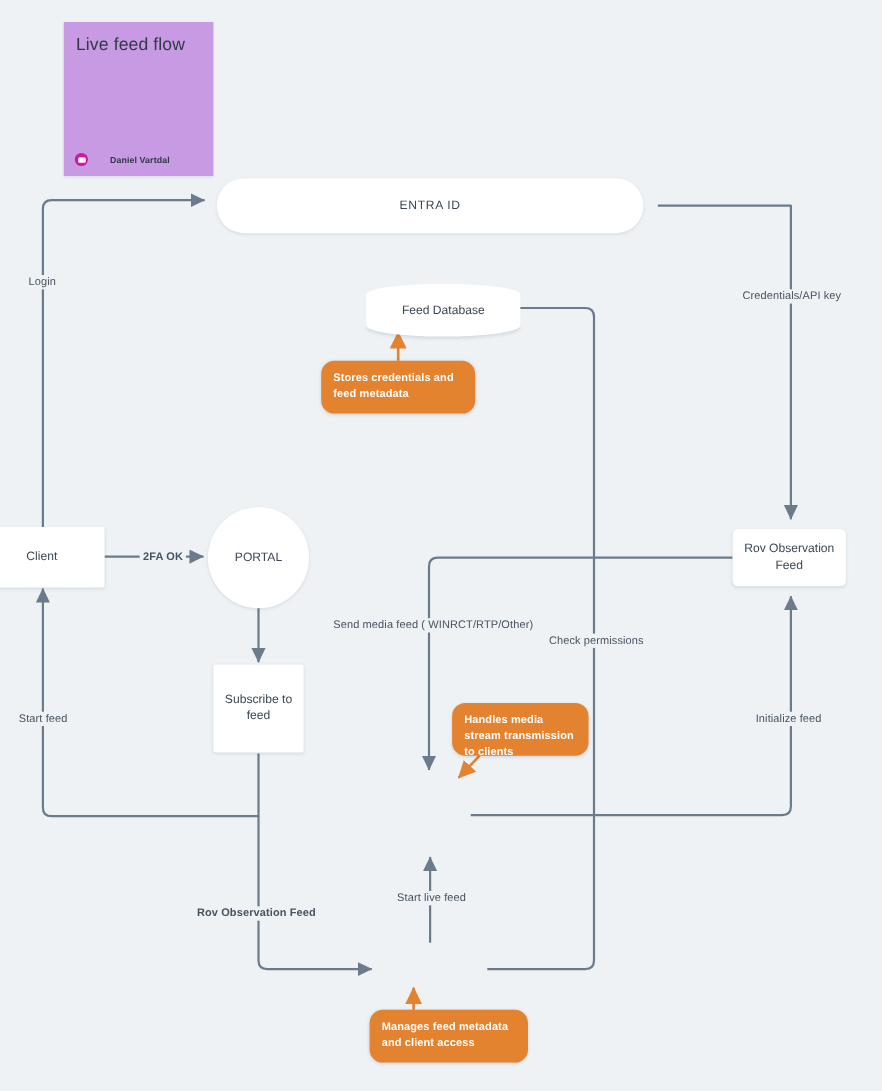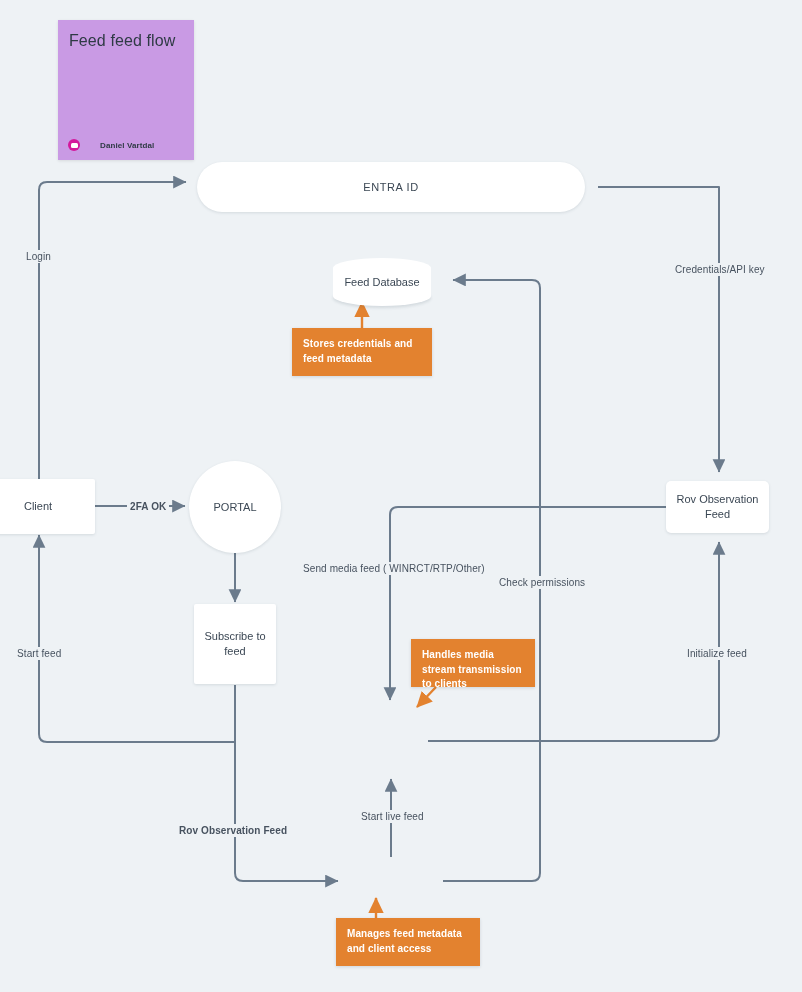--- a/index.html
+++ b/index.html
@@ -129,21 +129,21 @@
   
   .note {
     position: absolute;
     background: #e3822f;
     color: #ffffff;
     font-size: 10px;
     font-weight: bold;
     line-height: 1.45;
     padding: 9px 11px;
     box-sizing: border-box;
-    border-radius: 0;
+    border-radius: 12px;
     box-shadow: 0 1px 3px rgba(40,60,80,0.16);
     letter-spacing: 0.1px;
   }
 
   
   .edge-label {
     position: absolute;
     font-size: 10px;
     color: #47525f;
     white-space: nowrap;
@@ -192,34 +192,34 @@
     </g>
 
     <g stroke="#e3822f" stroke-width="2.4" fill="none">
       <path d="M362,328 L362,302" marker-end="url(#arrow-orange)"></path>
       <path d="M436,687 L417,707" marker-end="url(#arrow-orange)"></path>
       <path d="M376,918 L376,898" marker-end="url(#arrow-orange)"></path>
     </g>
   </svg>
 
   <div class="sticky">
-    <div class="sticky-title">Feed feed flow</div>
+    <div class="sticky-title">Live feed flow</div>
     <div class="sticky-author">
       <span class="author-avatar">
           <i></i>
         </span>
       <span class="author-name">Daniel Vartdal</span>
     </div>
   </div>
 
   <div class="node pill" style="left:197px; top:162px; width:388px; height:50px;">
     <span>ENTRA ID</span>
   </div>
 
-  <div class="db" style="left:333px; top:258px; width:98px; height:48px;">
+  <div class="db" style="left:333px; top:258px; width:140px; height:48px;">
     <div class="bottom"></div>
     <div class="body"></div>
     <div class="top"></div>
     <div class="label">Feed Database</div>
   </div>
 
   <div class="node rect" style="left:-19px; top:479px; width:114px; height:55px;">
     <span>Client</span>
   </div>
 

